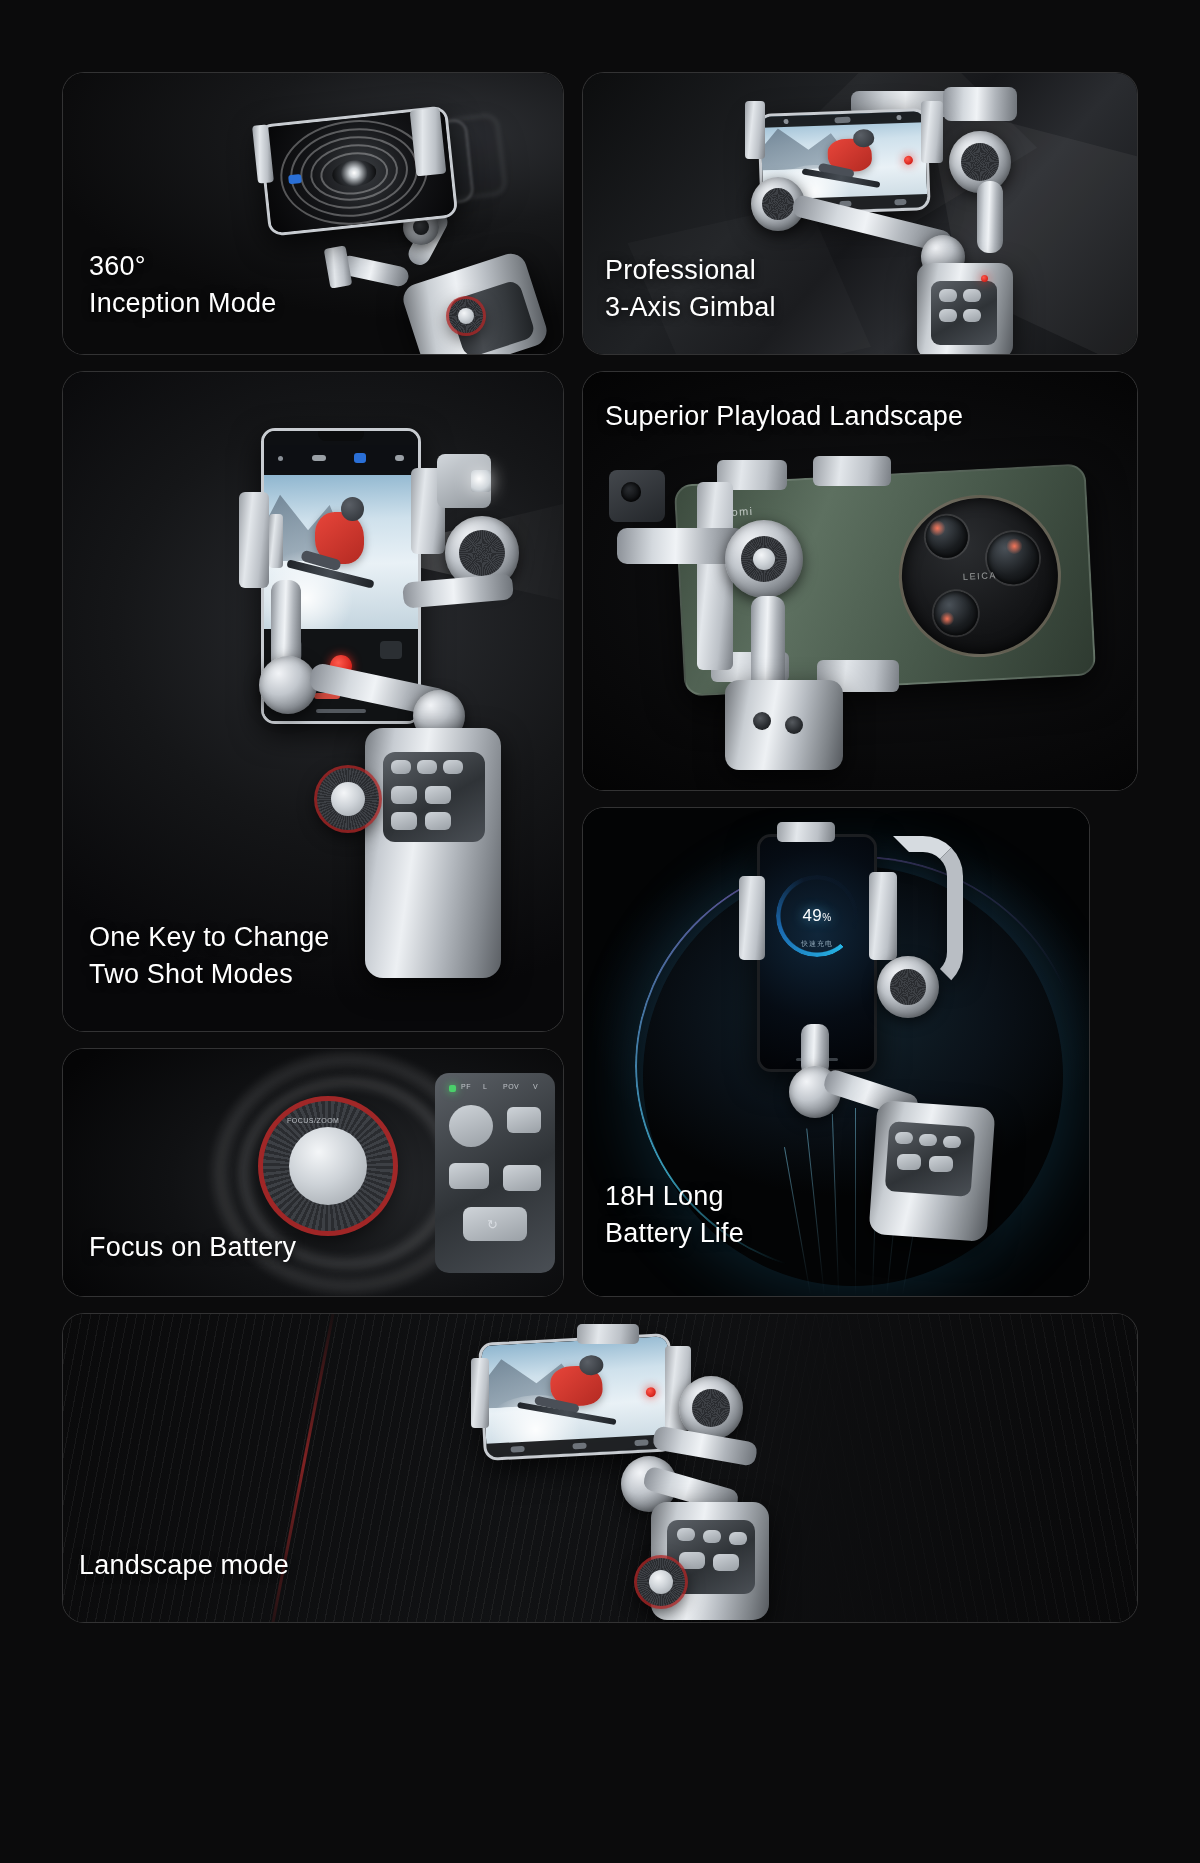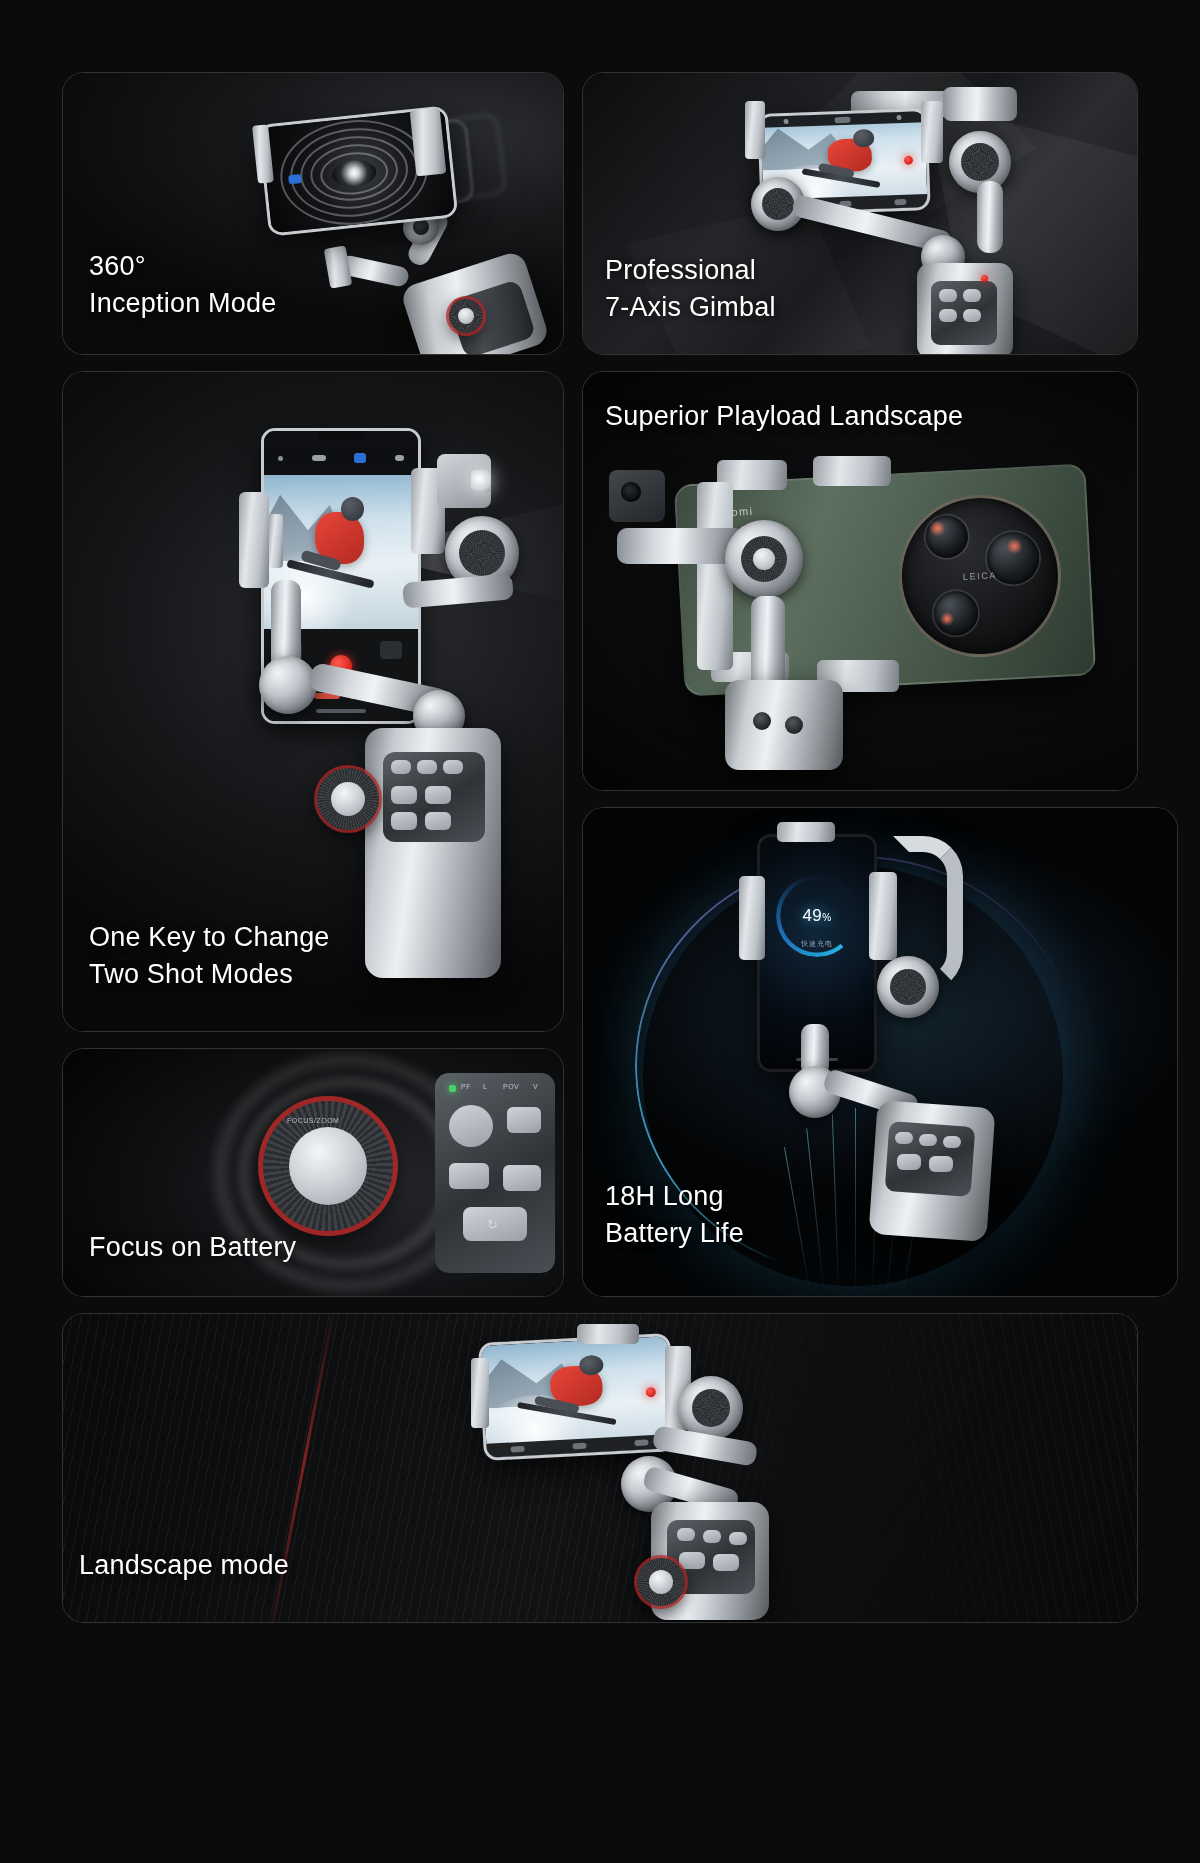--- a/index.html
+++ b/index.html
@@ -44,21 +44,21 @@
     letter-spacing: 0.2px;
     white-space: pre-line;
     text-shadow: 0 1px 8px rgba(0,0,0,0.85);
   }
 
   
   .c-inception  { left:0;    top:0;     width:502px; height:283px; }
   .c-gimbal     { left:520px;top:0;     width:556px; height:283px; }
   .c-onekey     { left:0;    top:299px; width:502px; height:661px; }
   .c-payload    { left:520px;top:299px; width:556px; height:420px; }
-  .c-battery    { left:520px;top:735px; width:596px; height:490px; }
+  .c-battery    { left:520px;top:735px; width:508px; height:490px; }
   .c-focus      { left:0;    top:976px; width:502px; height:249px; }
   .c-landscape  { left:0;    top:1241px;width:1076px;height:310px; }
 
   .lb-inception { left:26px; bottom:32px; }
   .lb-gimbal    { left:22px; bottom:28px; }
   .lb-onekey    { left:26px; bottom:38px; }
   .lb-payload   { left:22px; top:26px; }
   .lb-battery   { left:22px; bottom:44px; }
   .lb-focus     { left:26px; bottom:30px; }
   .lb-landscape { left:16px; bottom:38px; }
@@ -483,21 +483,21 @@
           <div class="panel-body" style="left:200px; top:196px; width:66px; height:64px; border-radius:9px;"></div>
           <div class="panel-btn" style="left:208px; top:204px; width:18px; height:13px;"></div>
           <div class="panel-btn" style="left:232px; top:204px; width:18px; height:13px;"></div>
           <div class="panel-btn" style="left:208px; top:224px; width:18px; height:13px;"></div>
           <div class="panel-btn" style="left:232px; top:224px; width:18px; height:13px;"></div>
           <div class="rec-dot" style="left:250px; top:190px; width:7px; height:7px;"></div>
         </div>
       </div>
 
       <div class="card-label lb-gimbal">Professional
-7-Axis Gimbal</div>
+3-Axis Gimbal</div>
     </div>
 
     <div class="card c-onekey">
       <div class="scene bg-soft">
 
         <div style="position:absolute; left:330px; top:120px; width:210px; height:120px;
                     background: linear-gradient(100deg, rgba(255,255,255,0.30) 0%, rgba(255,255,255,0.04) 55%, rgba(255,255,255,0) 100%);
                     clip-path: polygon(0 44%, 100% 2%, 100% 98%, 0 58%); filter: blur(2px);"></div>
 
         <div class="gimbal" style="left:150px; top:46px; width:330px; height:560px;">

